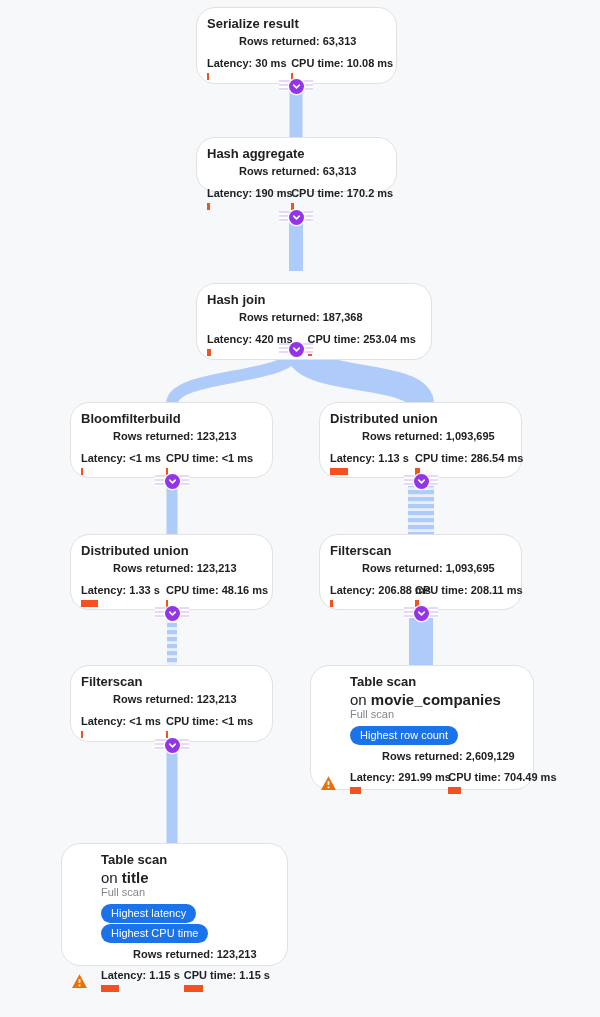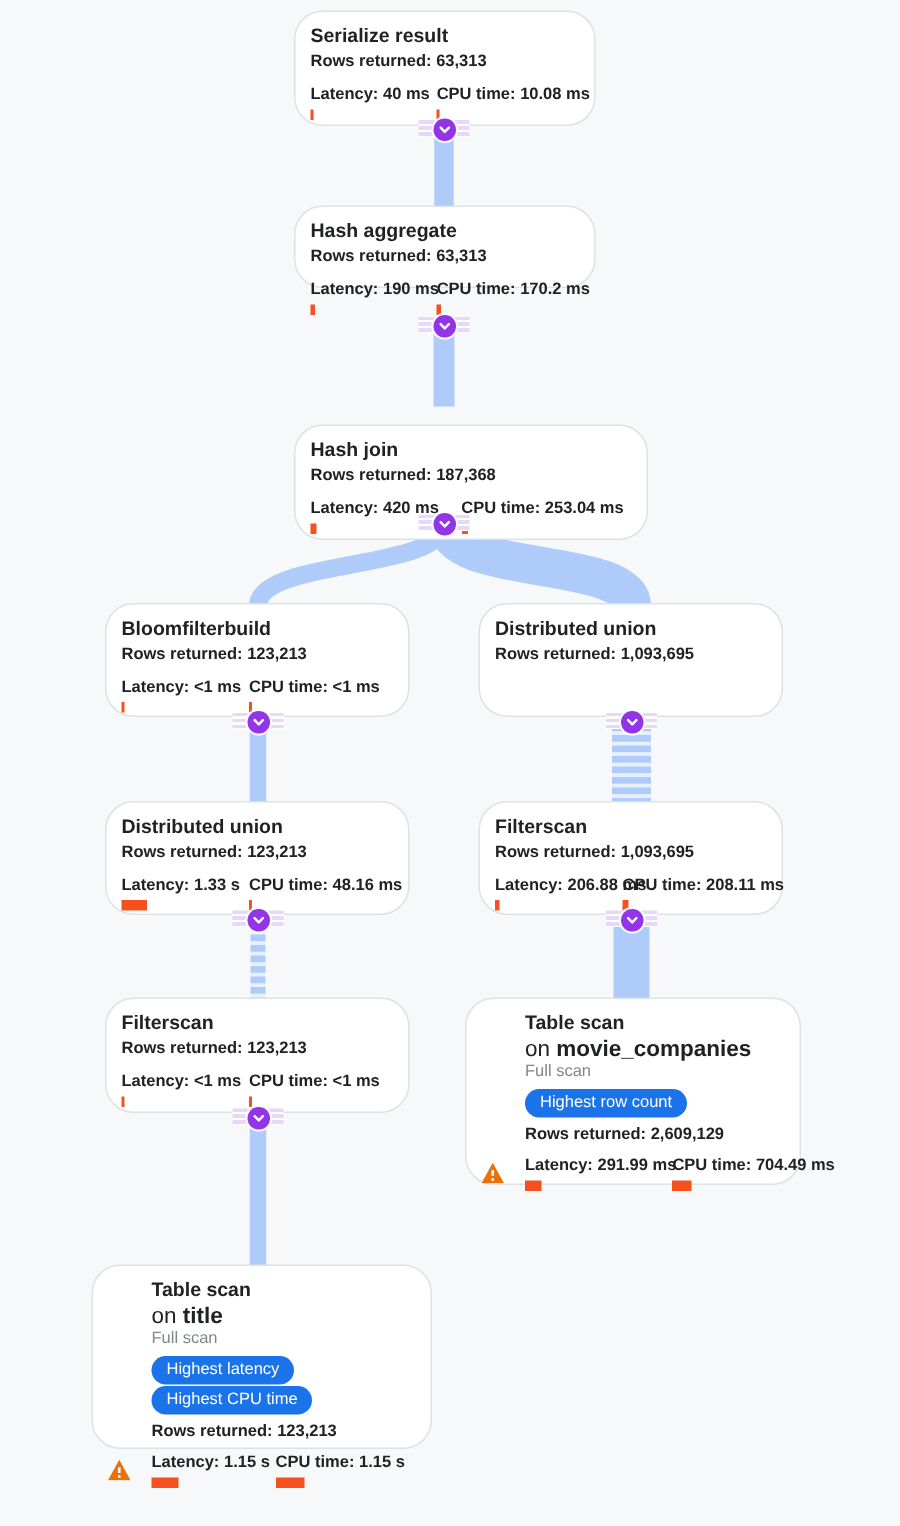--- a/index.html
+++ b/index.html
@@ -2,21 +2,21 @@
 <html><head>
 <meta charset="utf-8">
 <style>
   html,body{margin:0;padding:0;}
   body{font-family:"Liberation Sans",sans-serif;background:#f7f8fa;}
   #canvas{position:relative;width:600px;height:1017px;background:#f7f8fa;overflow:hidden;}
   #edges{position:absolute;left:0;top:0;z-index:1;}
   .card{position:absolute;z-index:2;background:#ffffff;border:1px solid #dfe1e5;border-radius:19px;
         padding:8px 10px;box-sizing:border-box;color:#202124;}
   .title{font-size:13px;font-weight:700;line-height:16px;margin-bottom:2px;}
-  .rows{font-size:11px;font-weight:700;line-height:14px;margin-bottom:8px;}
+  .rows{font-size:11px;font-weight:700;line-height:14px;margin-bottom:8px;margin-left:32px;}
   .stats{display:flex;}
   .stat{width:47%;min-width:47%;}
   .stat-label{font-size:11px;font-weight:700;line-height:14px;white-space:nowrap;}
   .bar{height:7px;background:#f4511e;margin-top:3px;width:2px;}
   .warn-row{display:flex;align-items:flex-end;}
   .warn-icon{width:15px;margin-top:2px;flex:0 0 15px;}
   .warn-body{margin-left:14px;flex:1;}
   .on-line{font-size:15px;line-height:15px;}
   .on-line b{font-weight:700;}
   .full-scan{font-size:11px;line-height:15px;color:#80868b;margin-bottom:3px;}
@@ -50,21 +50,21 @@
     <rect x="167" y="611" width="10" height="56" fill="url(#hstripes)"></rect>
     <rect x="409" y="611" width="24" height="56" fill="#aecbfa"></rect>
     <rect x="166.5" y="743" width="11" height="102" fill="#aecbfa"></rect>
   </svg>
 
   <div class="card" style="left:196px;top:7px;width:201px;height:77px">
     <div class="title">Serialize result</div>
     <div class="rows"><span>Rows returned:</span> <span>63,313</span></div>
     <div class="stats">
       <div class="stat">
-        <div class="stat-label"><span>Latency:</span> <span>40 ms</span></div>
+        <div class="stat-label"><span>Latency:</span> <span>30 ms</span></div>
         <div class="bar" style="width: 2px;"></div>
       </div>
       <div class="stat">
         <div class="stat-label"><span>CPU time:</span> <span>10.08 ms</span></div>
         <div class="bar" style="width: 2px;"></div>
       </div>
     </div>
   </div>
 
   <div class="card" style="left:196px;top:137px;width:201px;height:55px">
@@ -108,20 +108,30 @@
       <div class="stat">
         <div class="stat-label"><span>CPU time:</span> <span>&lt;1 ms</span></div>
         <div class="bar" style="width: 2px;"></div>
       </div>
     </div>
   </div>
 
   <div class="card" style="left:319px;top:402px;width:203px;height:76px">
     <div class="title">Distributed union</div>
     <div class="rows"><span>Rows returned:</span> <span>1,093,695</span></div>
+    <div class="stats">
+      <div class="stat">
+        <div class="stat-label"><span>Latency:</span> <span>1.13 s</span></div>
+        <div class="bar" style="width: 18px;"></div>
+      </div>
+      <div class="stat">
+        <div class="stat-label"><span>CPU time:</span> <span>286.54 ms</span></div>
+        <div class="bar" style="width: 5px;"></div>
+      </div>
+    </div>
   </div>
 
   <div class="card" style="left:70px;top:534px;width:203px;height:76px">
     <div class="title">Distributed union</div>
     <div class="rows"><span>Rows returned:</span> <span>123,213</span></div>
     <div class="stats">
       <div class="stat">
         <div class="stat-label"><span>Latency:</span> <span>1.33 s</span></div>
         <div class="bar" style="width: 17px;"></div>
       </div>

